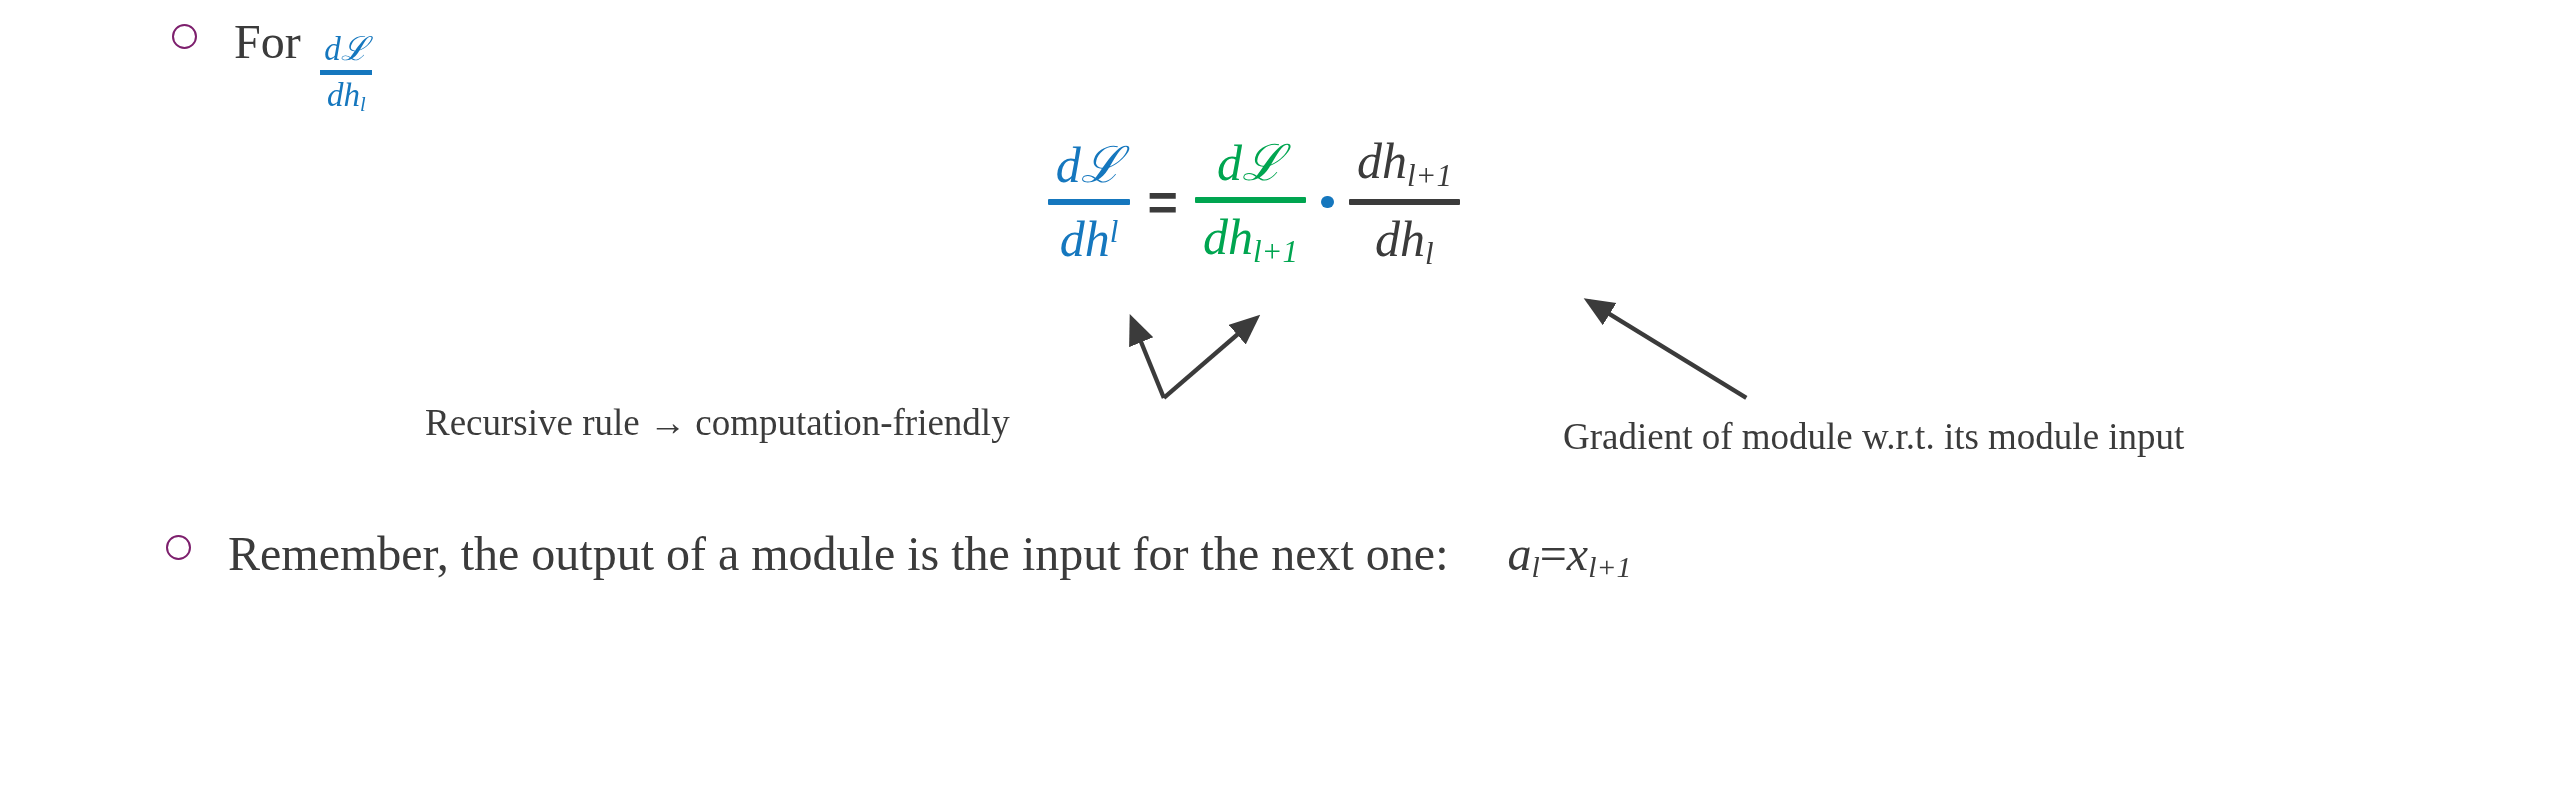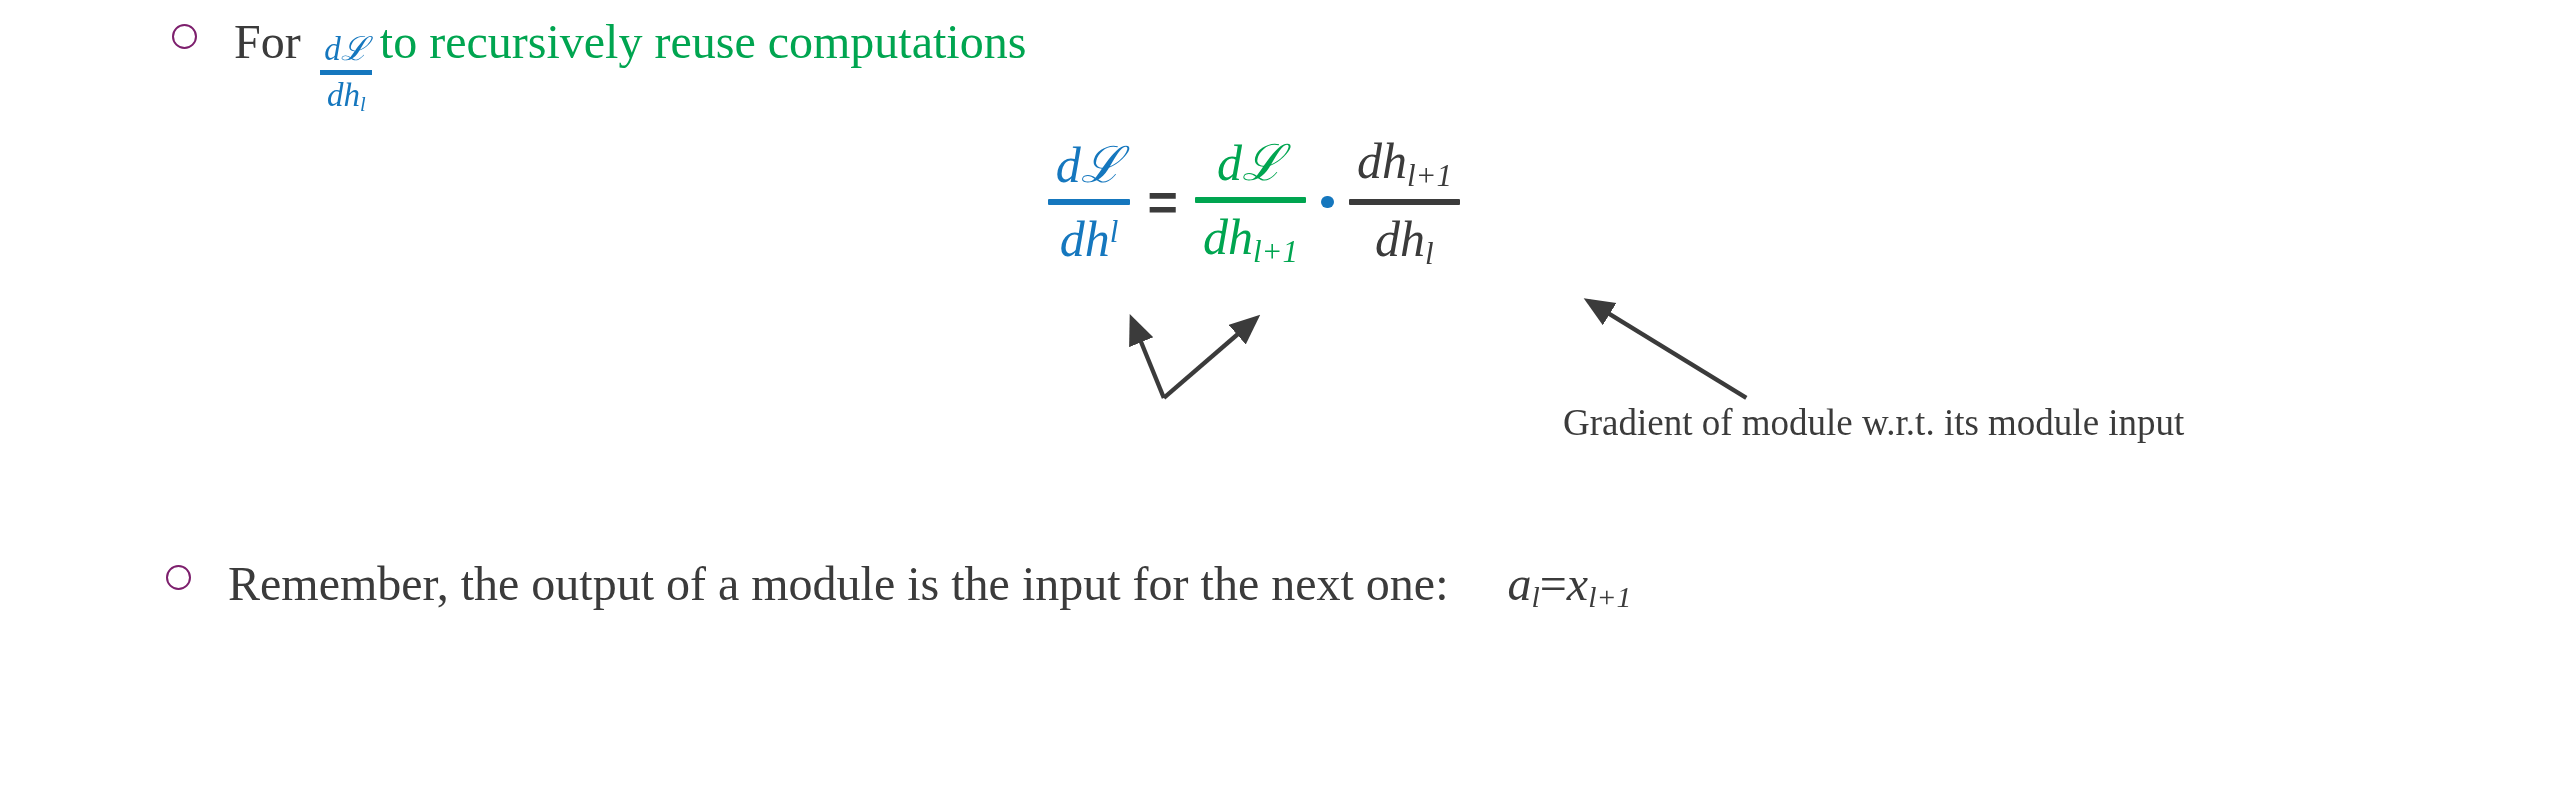--- a/index.html
+++ b/index.html
@@ -42,21 +42,21 @@
     margin-left: 37px;
     font-size: 48px;
     line-height: 1.05;
     color: #3b3b3b;
     white-space: nowrap;
     display: flex;
     align-items: baseline;
   }
 
   #bullet-1 { left: 172px; top: 17.4px; text-align: center; }
-  #bullet-2 { left: 166px; top: 559px; text-align: center; }
+  #bullet-2 { left: 166px; top: 529px; text-align: center; }
 
   .txt { white-space: pre; }
   .green-text { color: #00a550; }
 
   
   .frac {
     display: inline-flex;
     flex-direction: column;
     align-items: center;
     vertical-align: middle;
@@ -144,21 +144,21 @@
 
   
   .annotation {
     position: absolute;
     font-size: 37px;
     color: #3b3b3b;
     white-space: nowrap;
     font-family: "Liberation Serif", "DejaVu Serif", serif;
   }
   #annotation-left  { left: 425px;  top: 401px; }
-  #annotation-right { left: 1563px; top: 401px; }
+  #annotation-right { left: 1563px; top: 415px; }
 
   
   #arrow-layer {
     position: absolute;
     inset: 0;
     pointer-events: none;
   }
 
   
   .mathit { font-style: italic; margin-left: 47px; }
@@ -172,21 +172,20 @@
     <span class="bullet-marker"></span>
     <span class="bullet-text">
       <span class="txt">For </span>
 
       <span class="frac frac-inline">
         <span class="num">dℒ</span>
         <span class="bar"></span>
         <span class="den"><span>dh</span><sub>l</sub></span>
       </span>
 
-      <span class="txt green-text">to recursively reuse computations</span>
     </span>
   </div>
 
   <div id="equation">
 
     <span class="eq-frac blue">
       <span class="num">dℒ</span>
       <span class="bar"></span>
       <span class="den"><span>dh</span><sup>l</sup></span>
     </span>
@@ -214,20 +213,21 @@
         <path d="M0,0 L7,3 L0,6 z" fill="#3b3b3b"></path>
       </marker>
     </defs>
 
     <line x1="1205" y1="412" x2="1172" y2="331" stroke="#3b3b3b" stroke-width="4.5" marker-end="url(#arrowhead)"></line>
     <line x1="1205" y1="412" x2="1300" y2="330" stroke="#3b3b3b" stroke-width="4.5" marker-end="url(#arrowhead)"></line>
 
     <line x1="1808" y1="412" x2="1645" y2="312" stroke="#3b3b3b" stroke-width="4.5" marker-end="url(#arrowhead)"></line>
   </svg>
 
+  <div class="annotation" id="annotation-left">Recursive rule → computation-friendly</div>
   <div class="annotation" id="annotation-right">Gradient of module w.r.t. its module input</div>
 
   <div class="bullet-row" id="bullet-2">
     <span class="bullet-marker"></span>
     <span class="bullet-text">
       <span class="txt">Remember, the output of a module is the input for the next one: </span>
       <span class="mathit"><span>a</span><sub>l</sub><span style="font-style:normal">=</span><span>x</span><sub>l+1</sub></span>
     </span>
   </div>
 

